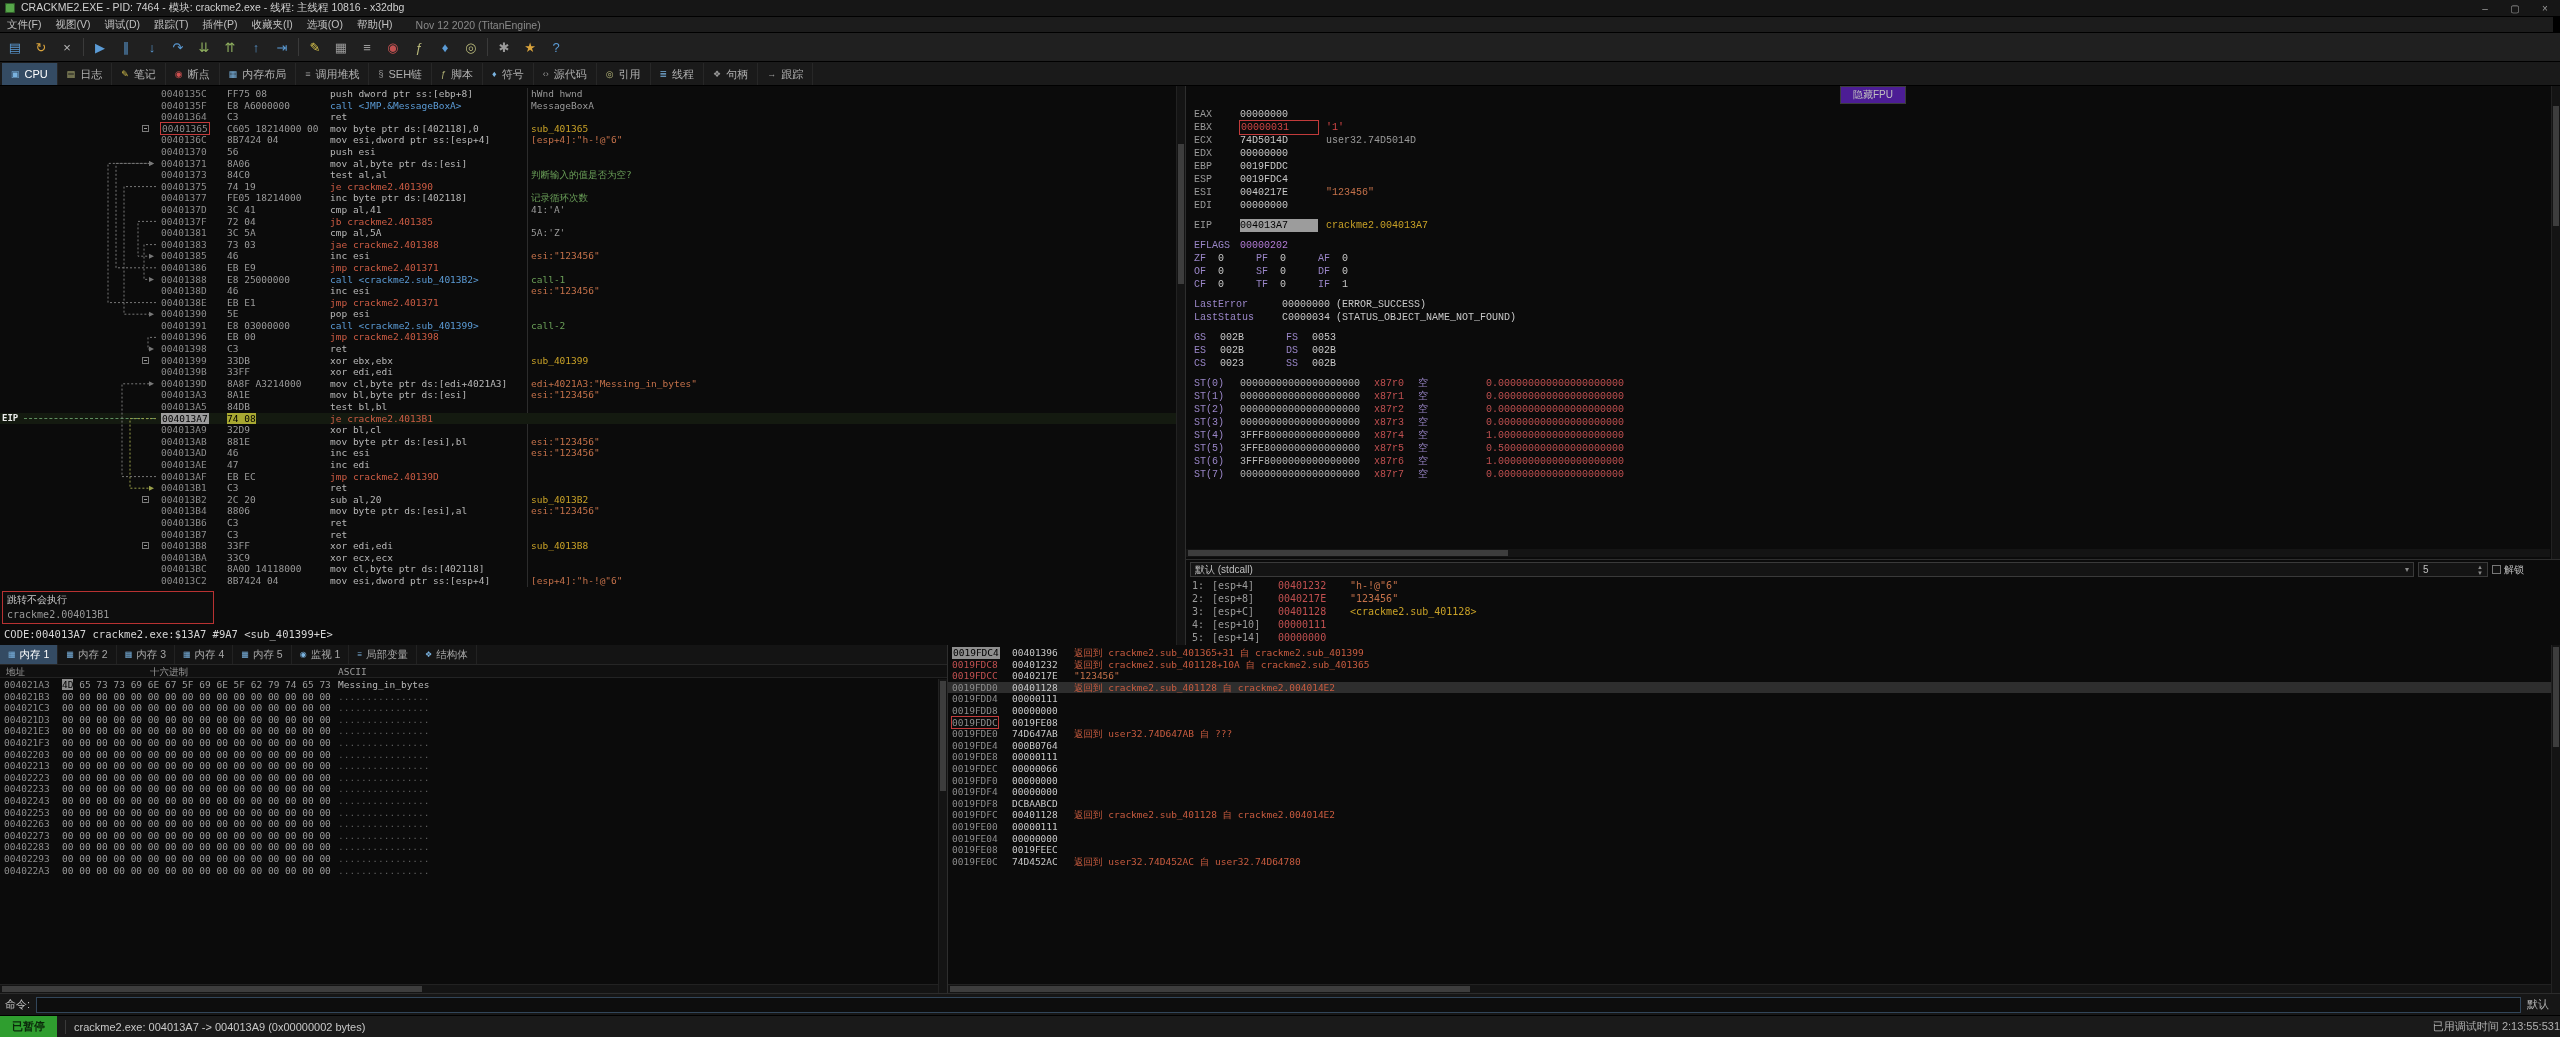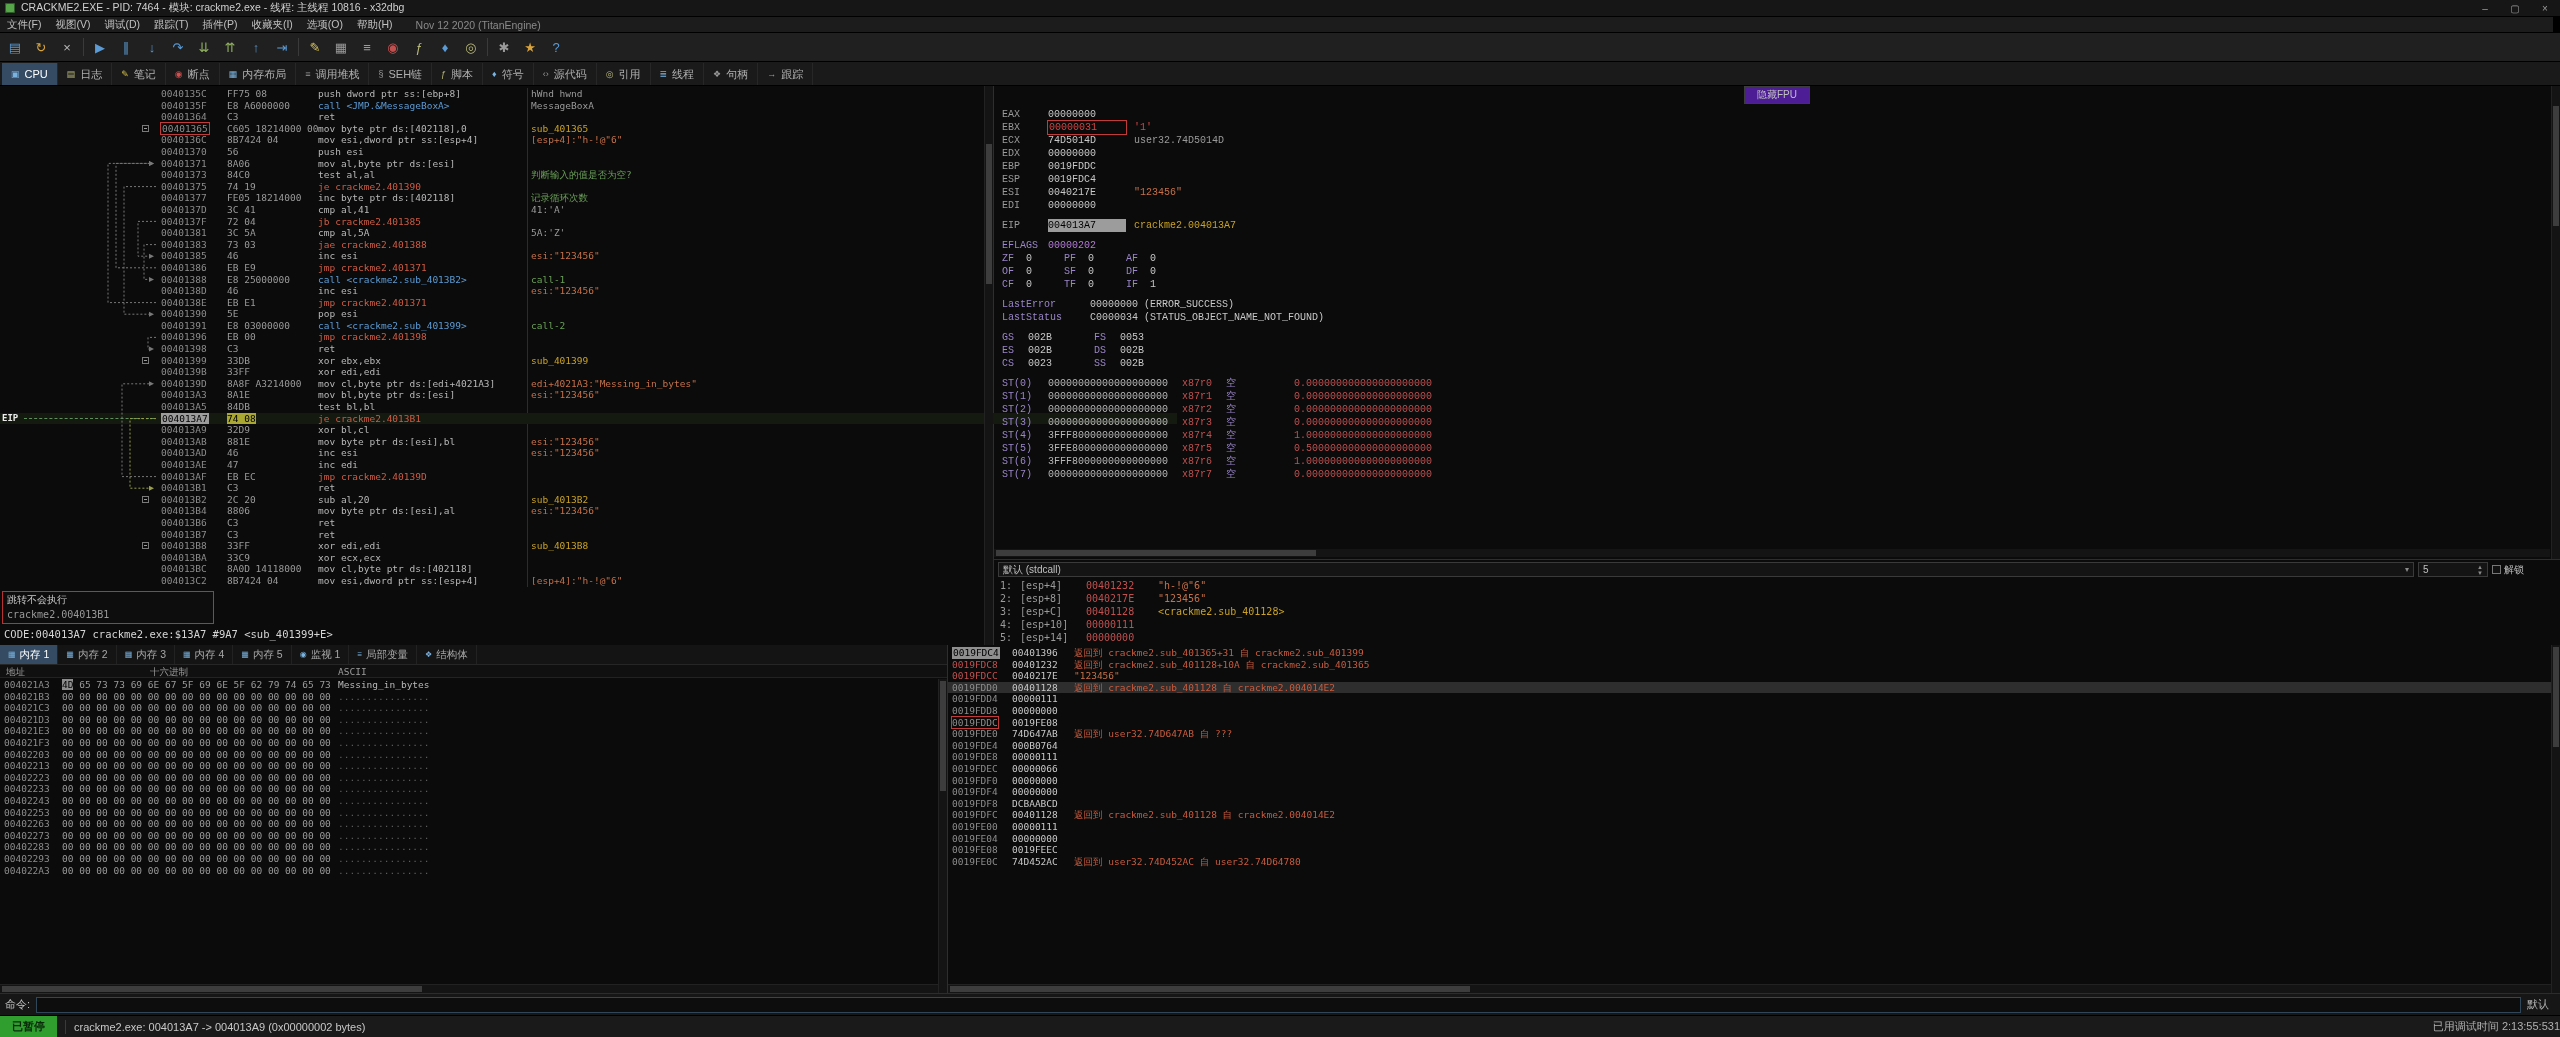--- a/index.html
+++ b/index.html
@@ -20,30 +20,30 @@
   #tabbar{position:absolute;left:0;top:62px;right:0;height:24px;background:#1a1a1a;display:flex;align-items:flex-end;padding-left:2px;border-bottom:1px solid #000;}
   .vtab{height:22px;display:flex;align-items:center;padding:0 9px;font-size:11px;color:#b0b0b0;gap:5px;border-right:1px solid #272727;}
   .vtab.sel{background:#344b63;color:#fff;}
   .vtab-ico{font-size:9px;}
 
   
   #main-top{position:absolute;left:0;top:86px;width:2560px;height:559px;display:flex;}
   #main-bottom{position:absolute;left:0;top:645px;width:2560px;height:348px;display:flex;}
 
   
-  #disasm-pane{width:994px;height:559px;background:#0b0b0b;position:relative;border-right:1px solid #2e2e2e;}
+  #disasm-pane{width:1186px;height:559px;background:#0b0b0b;position:relative;border-right:1px solid #2e2e2e;}
   #disasm-rows{position:absolute;left:0;top:2px;width:1177px;height:500px;overflow:hidden;}
   .drow{position:relative;height:11.6px;line-height:11.6px;font-size:9.5px;white-space:nowrap;font-family:"DejaVu Sans Mono",monospace;}
   .drow.eip{background:#141a10;}
   .d-addr{position:absolute;left:161px;color:#8c8c8c;}
   .d-addr.bp{outline:1px solid #c23b3b;padding:0 1px;}
   .d-addr.chip{background:#9c9c9c;color:#000;padding:0 1px;}
   .d-bytes{position:absolute;left:227px;color:#9a9a9a;}
   .d-bytes.bchip{background:#a8a832;color:#000;}
-  .d-instr{position:absolute;left:318px;color:#b8b8b8;}
+  .d-instr{position:absolute;left:330px;color:#b8b8b8;}
   .it-j{color:#cd5c44;}
   .it-c{color:#5b9bd5;}
   .d-comment{position:absolute;left:531px;}
   .ct-p{color:#9a9a9a;} .ct-s{color:#c4714a;} .ct-l{color:#c9a227;} .ct-u{color:#6a9f58;}
   .comment-sep{position:absolute;left:527px;top:0;height:499px;border-left:1px solid #2c2c2c;}
   .jump-svg{position:absolute;left:0;top:0;pointer-events:none;}
   .jline{fill:none;stroke:#787878;stroke-dasharray:2 2;stroke-width:1;}
   .jline.cur{stroke:#9aa04a;}
   .jarrow{fill:#787878;} .jarrow.cur{fill:#9aa04a;}
   .foldbox{position:absolute;left:142px;width:7px;height:7px;border:1px solid #7a7a7a;background:#0b0b0b;}

